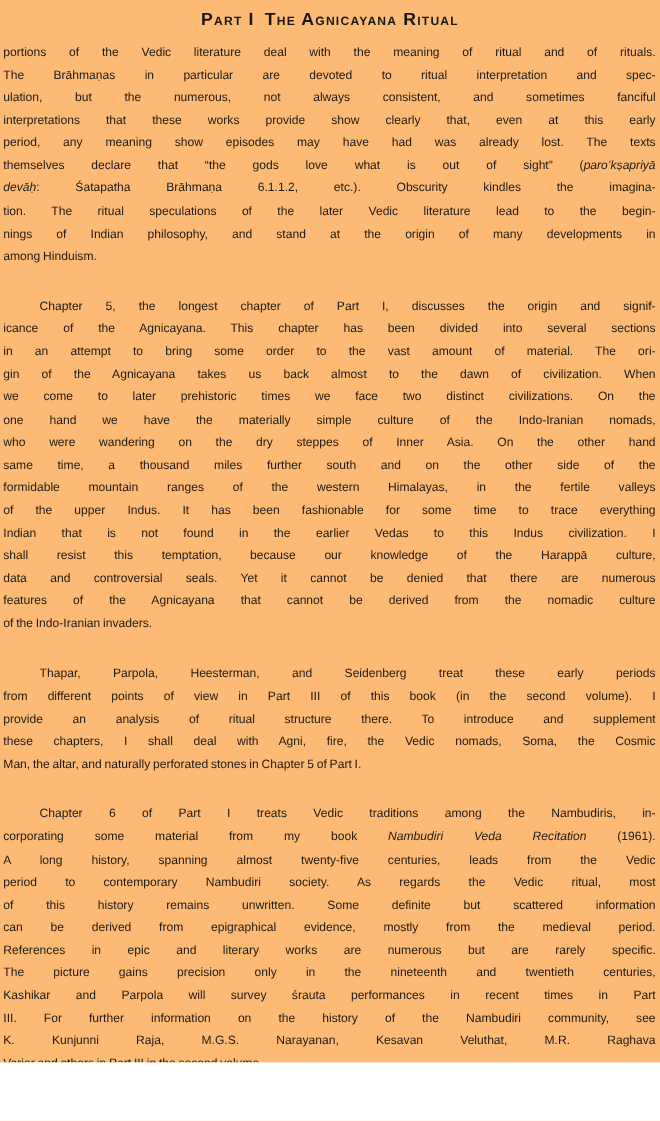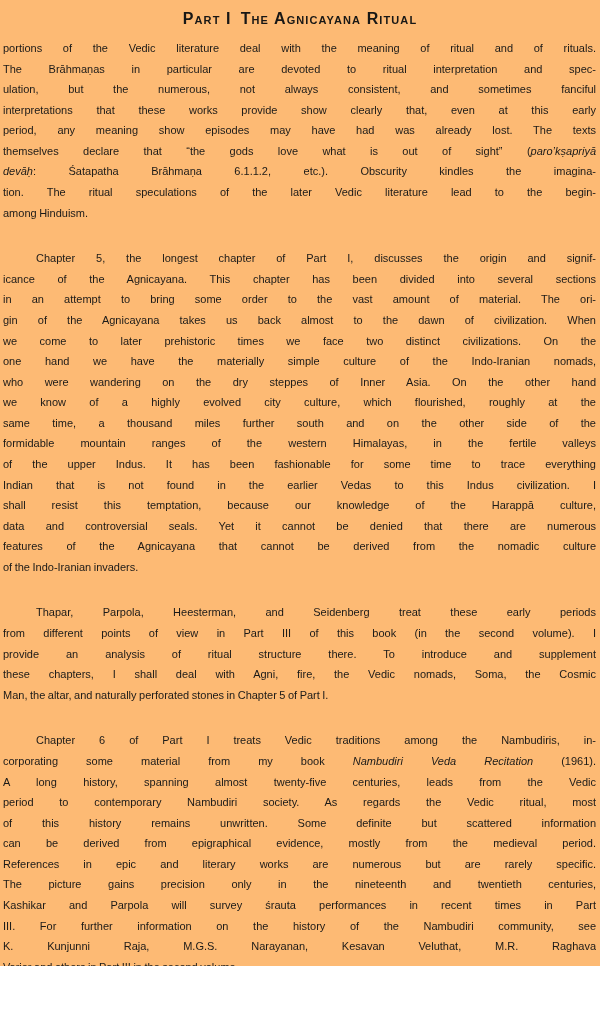--- a/index.html
+++ b/index.html
@@ -74,31 +74,31 @@
   <div class="text-block" id="text-block">
       <div class="paragraph">
         <div class="line"><span>portions of the Vedic literature deal with the meaning of ritual and of rituals.</span></div>
         <div class="line"><span>The Brāhmaṇas in particular are devoted to ritual interpretation and spec-</span></div>
         <div class="line"><span>ulation, but the numerous, not always consistent, and sometimes fanciful</span></div>
         <div class="line"><span>interpretations that these works provide show clearly that, even at this early</span></div>
         <div class="line"><span>period, any meaning show episodes may have had was already lost. The texts</span></div>
         <div class="line"><span>themselves declare that “the gods love what is out of sight” (</span><span class="it">paro’kṣapriyā</span></div>
         <div class="line"><span class="it">devāḥ</span><span>: Śatapatha Brāhmaṇa 6.1.1.2, etc.). Obscurity kindles the imagina-</span></div>
         <div class="line"><span>tion. The ritual speculations of the later Vedic literature lead to the begin-</span></div>
+        <div class="line"><span>nings of Indian philosophy, and stand at the origin of many developments in</span></div>
         <div class="line para-end"><span>among Hinduism.</span></div>
       </div>
       <div class="paragraph">
         <div class="line indent"><span>Chapter 5, the longest chapter of Part I, discusses the origin and signif-</span></div>
         <div class="line"><span>icance of the Agnicayana. This chapter has been divided into several sections</span></div>
         <div class="line"><span>in an attempt to bring some order to the vast amount of material. The ori-</span></div>
         <div class="line"><span>gin of the Agnicayana takes us back almost to the dawn of civilization. When</span></div>
         <div class="line"><span>we come to later prehistoric times we face two distinct civilizations. On the</span></div>
         <div class="line"><span>one hand we have the materially simple culture of the Indo-Iranian nomads,</span></div>
         <div class="line"><span>who were wandering on the dry steppes of Inner Asia. On the other hand</span></div>
-        <div class="line"><span>we know of a highly evolved city culture, which flourished, roughly at the</span></div>
         <div class="line"><span>same time, a thousand miles further south and on the other side of the</span></div>
         <div class="line"><span>formidable mountain ranges of the western Himalayas, in the fertile valleys</span></div>
         <div class="line"><span>of the upper Indus. It has been fashionable for some time to trace everything</span></div>
         <div class="line"><span>Indian that is not found in the earlier Vedas to this Indus civilization. I</span></div>
         <div class="line"><span>shall resist this temptation, because our knowledge of the Harappā culture,</span></div>
         <div class="line"><span>data and controversial seals. Yet it cannot be denied that there are numerous</span></div>
         <div class="line"><span>features of the Agnicayana that cannot be derived from the nomadic culture</span></div>
         <div class="line para-end"><span>of the Indo-Iranian invaders.</span></div>
       </div>
       <div class="paragraph">

